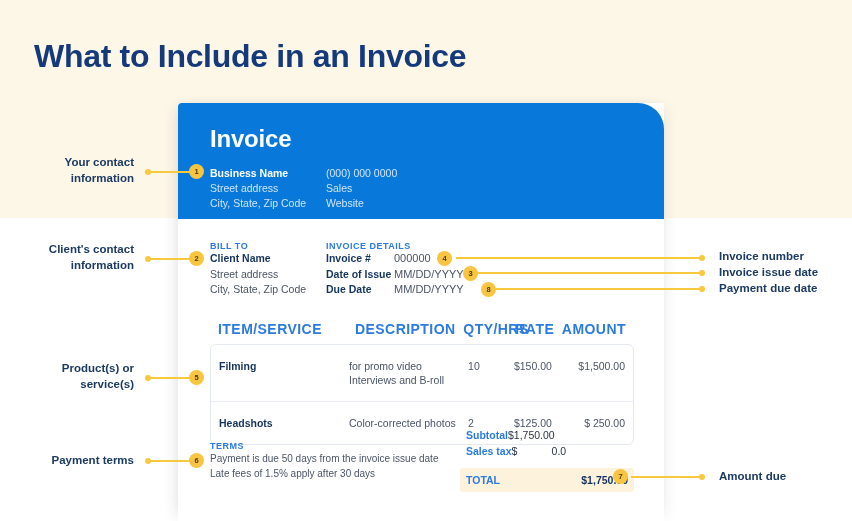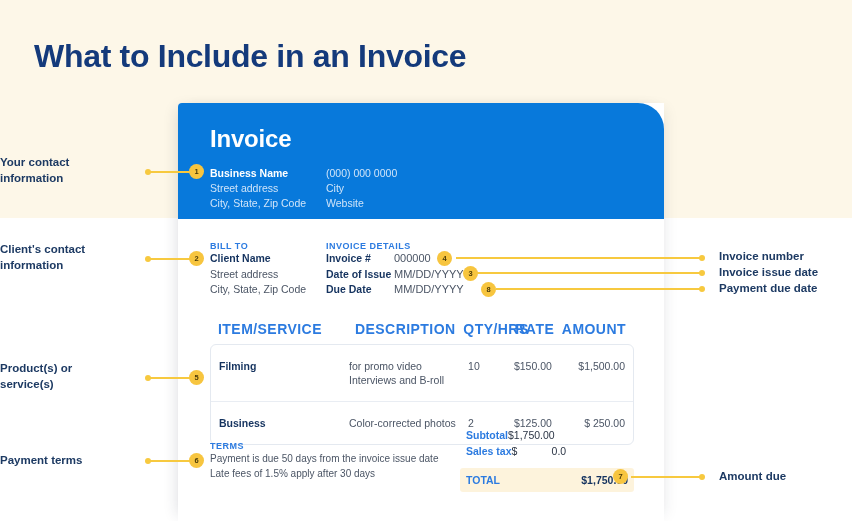--- a/index.html
+++ b/index.html
@@ -109,21 +109,21 @@
   .dot{
     position:absolute;width:6px;height:6px;border-radius:50%;
     background:#F7C93F;z-index:6;
   }
 
   
   .lbl{
     position:absolute;font-size:11.5px;line-height:16px;
     font-weight:bold;color:#1D3A63;white-space:nowrap;
   }
-  .lbl.right-al{text-align:left;}
+  .lbl.right-al{text-align:right;}
   .lbl.left-al{text-align:left;}
 </style>
 </head>
 <body>
 
 <div id="stage">
 
   <div class="cream-band"></div>
 
   <div class="headline">What to Include in an Invoice</div>
@@ -182,21 +182,21 @@
       <div class="card-title">Invoice</div>
 
       <div class="hdr-col-a">
         <div class="hdr-line strong">Business Name</div>
         <div class="hdr-line">Street address</div>
         <div class="hdr-line">City, State, Zip Code</div>
       </div>
 
       <div class="hdr-col-b">
         <div class="hdr-line">(000) 000 0000</div>
-        <div class="hdr-line">City</div>
+        <div class="hdr-line">Sales</div>
         <div class="hdr-line">Website</div>
       </div>
     </div>
 
     <div class="billto">
       <div class="sec-label">BILL TO</div>
       <div class="b-line strong">Client Name</div>
       <div class="b-line">Street address</div>
       <div class="b-line">City, State, Zip Code</div>
     </div>
@@ -232,21 +232,21 @@
           <div class="c2">
             <div class="td">for promo video</div>
             <div class="td">Interviews and B-roll</div>
           </div>
           <div class="td c3">10</div>
           <div class="td c4">$150.00</div>
           <div class="td num c5">$1,500.00</div>
         </div>
 
         <div class="tr">
-          <div class="td item c1">Business</div>
+          <div class="td item c1">Headshots</div>
           <div class="c2">
             <div class="td">Color-corrected photos</div>
           </div>
           <div class="td c3">2</div>
           <div class="td c4">$125.00</div>
           <div class="td num c5">$  250.00</div>
         </div>
       </div>
     </div>
 

